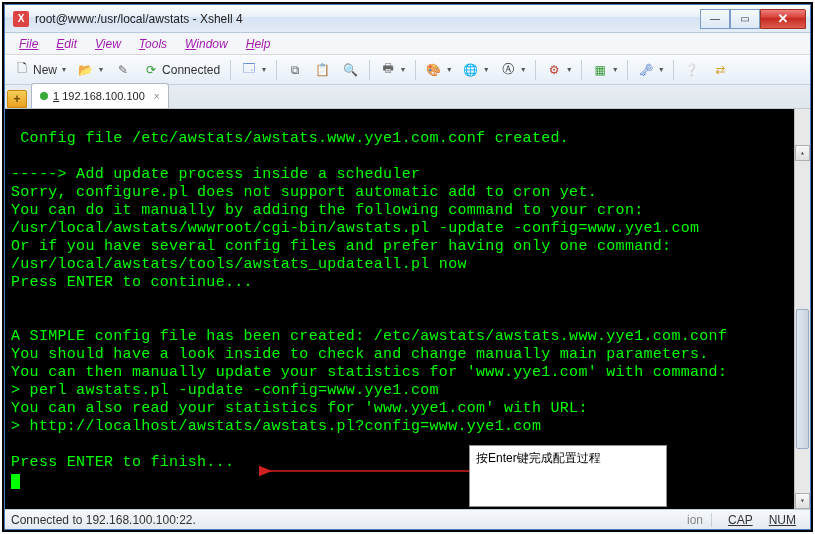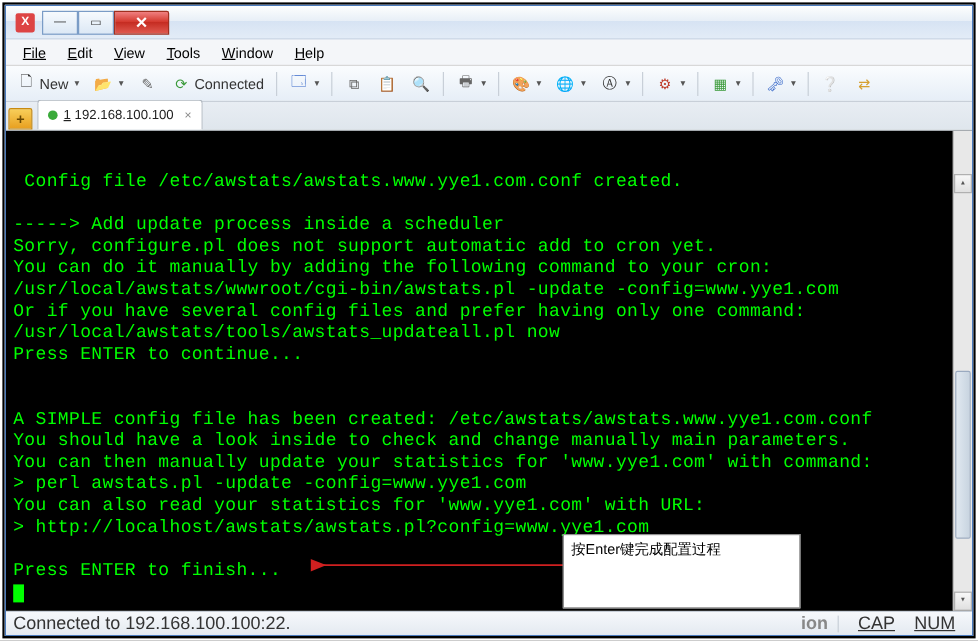--- a/index.html
+++ b/index.html
@@ -10,21 +10,21 @@
 .window { position: absolute; top: 0; left: 0; right: 0; bottom: 0; border: 1px solid #4a7abc; background: #fff; display: flex; flex-direction: column; }
 
 .titlebar { height: 28px; background: linear-gradient(#fdfefe, #e8eff7 45%, #d6e3f3 46%, #e3ecf7); display: flex; align-items: center; padding: 0 4px 0 8px; border-bottom: 1px solid #b8c8dc; }
 .titlebar .icon-box { width: 16px; height: 16px; background: #d44; border-radius: 2px; margin-right: 6px; display: inline-flex; align-items: center; justify-content: center; color: #fff; font-size: 10px; font-weight: bold; }
 .titlebar .title-text { flex: 1; color: #222; font-size: 12px; }
 .winbtns { display: flex; gap: 0; }
 .winbtn { width: 30px; height: 20px; border: 1px solid #7a9cc6; background: linear-gradient(#f6fafd,#dce8f5); display: flex; align-items: center; justify-content: center; font-size: 10px; color: #333; }
 .winbtn.close { width: 46px; background: linear-gradient(#f08080,#d43a2f 45%,#c42a20 46%,#e05a50); border-color: #a03020; color: #fff; font-size: 13px; font-weight: bold; border-radius: 0 2px 0 0; }
 
 .menubar { height: 22px; display: flex; align-items: center; padding: 0 6px; border-bottom: 1px solid #d8d8d8; background: #f4f6f9; gap: 2px; }
-.menubar span { padding: 2px 8px; color: #000000; }
+.menubar span { padding: 2px 8px; color: #a21caf; font-style: italic; }
 .menubar span u { text-decoration: underline; }
 
 .toolbar { height: 30px; background: linear-gradient(#fafcfe,#e6eef7); border-bottom: 1px solid #c8cfd8; display: flex; align-items: center; padding: 0 4px; gap: 2px; }
 .tbtn { height: 24px; min-width: 24px; padding: 0 4px; display: inline-flex; align-items: center; justify-content: center; border: 1px solid transparent; border-radius: 3px; font-size: 12px; color: #333; gap: 3px; }
 .tsep { width: 1px; height: 20px; background: #c8cfd8; margin: 0 3px; }
 .drop-arrow { font-size: 8px; color: #555; margin-left: 2px; }
 .ico { width: 16px; height: 16px; display: inline-flex; align-items: center; justify-content: center; font-size: 12px; }
 .ico-gold { color: #d6a030; }
 .ico-green { color: #3a9a3a; }
 .ico-blue { color: #3a6aca; }
@@ -32,45 +32,46 @@
 .ico-gray { color: #666; }
 
 .tabbar { height: 24px; background: linear-gradient(#e8edf3,#dfe6ed); border-bottom: 1px solid #c0c8d0; display: flex; align-items: flex-end; padding: 0 2px; }
 .tab-add { width: 20px; height: 18px; background: linear-gradient(#f8cf5a,#e8a020); border: 1px solid #c88a10; border-radius: 2px 2px 0 0; display: flex; align-items: center; justify-content: center; color: #6a4800; font-weight: bold; margin-right: 4px; font-size: 12px; }
 .tab { height: 20px; background: #fff; border: 1px solid #b0b8c0; border-bottom: none; border-radius: 3px 3px 0 0; padding: 12px 8px; display: flex; align-items: center; gap: 5px; font-size: 11px; }
 .tab .dot { width: 8px; height: 8px; background: #3aaa3a; border-radius: 50%; }
 .tab .tx { font-size: 11px; color: #222; }
 .tab .tx u { text-decoration: underline; }
 .tab .close-x { font-size: 10px; color: #888; margin-left: 4px; }
 
-.terminal { flex: 1; background: #000; color: #00ff00; font-family: "Consolas","Courier New",monospace; font-size: 15px; line-height: 18px; padding: 16px 6px; white-space: pre; overflow: hidden; position: relative; letter-spacing: 0.3px; }
+.terminal { flex: 1; background: #000; color: #00ff00; font-family: "Consolas","Courier New",monospace; font-size: 15px; line-height: 18px; padding: 3px 6px; white-space: pre; overflow: hidden; position: relative; letter-spacing: 0.3px; }
 .cursor { display: inline-block; width: 9px; height: 15px; background: #00ff00; vertical-align: text-bottom; }
 
-.statusbar { height: 20px; background: linear-gradient(#f6f8fb,#e4eaf1); border-top: 1px solid #c8cfd8; display: flex; align-items: center; padding: 0 6px; font-size: 15px; color: #333; }
+.statusbar { height: 20px; background: linear-gradient(#f6f8fb,#e4eaf1); border-top: 1px solid #c8cfd8; display: flex; align-items: center; padding: 0 6px; font-size: 12px; color: #333; }
 .statusbar .sep { width: 1px; height: 14px; background: #c8cfd8; margin: 0 8px; }
 .statusbar .spacer { flex: 1; }
-.statusbar .faded { color: #888; font-weight: bold; }
+.statusbar .faded { color: #888; }
 .statusbar .indic { padding: 0 8px; text-decoration: underline; }
 
 .annotation { position: absolute; left: 464px; top: 440px; width: 198px; height: 62px; background: #fff; border: 1px solid #909090; padding: 4px 6px; font-size: 12px; color: #000; z-index: 10; font-family: SimSun, sans-serif; }
 .arrow-svg { position: absolute; left: 254px; top: 456px; z-index: 9; pointer-events: none; }
 
 .scrollbar { position: absolute; right: 0; top: 0; bottom: 0; width: 16px; background: #e8e8e8; border-left: 1px solid #c0c0c0; }
 .scrollbar .sbtn { height: 16px; background: linear-gradient(#f8f8f8,#e0e0e0); border: 1px solid #b0b0b0; display: flex; align-items: center; justify-content: center; font-size: 8px; color: #555; }
 .scrollbar .thumb { position: absolute; left: 1px; right: 1px; top: 200px; height: 140px; background: linear-gradient(90deg,#e0e8f0,#c8d4e0); border: 1px solid #9aaac0; border-radius: 2px; }
 .scrollbar .sbtn.bottom { position: absolute; bottom: 0; left: 0; right: 0; }
 </style>
 </head>
 <body>
 
 <div class="outer-border">
 <div class="window">
 
   <div class="titlebar">
     <span class="icon-box">X</span>
+    <span class="title-text">root@www:/usr/local/awstats - Xshell 4</span>
     <div class="winbtns">
       <div class="winbtn">—</div>
       <div class="winbtn">▭</div>
       <div class="winbtn close">✕</div>
     </div>
   </div>
 
   <div class="menubar">
     <span><u>File</u></span>
     <span><u>E</u>dit</span>

